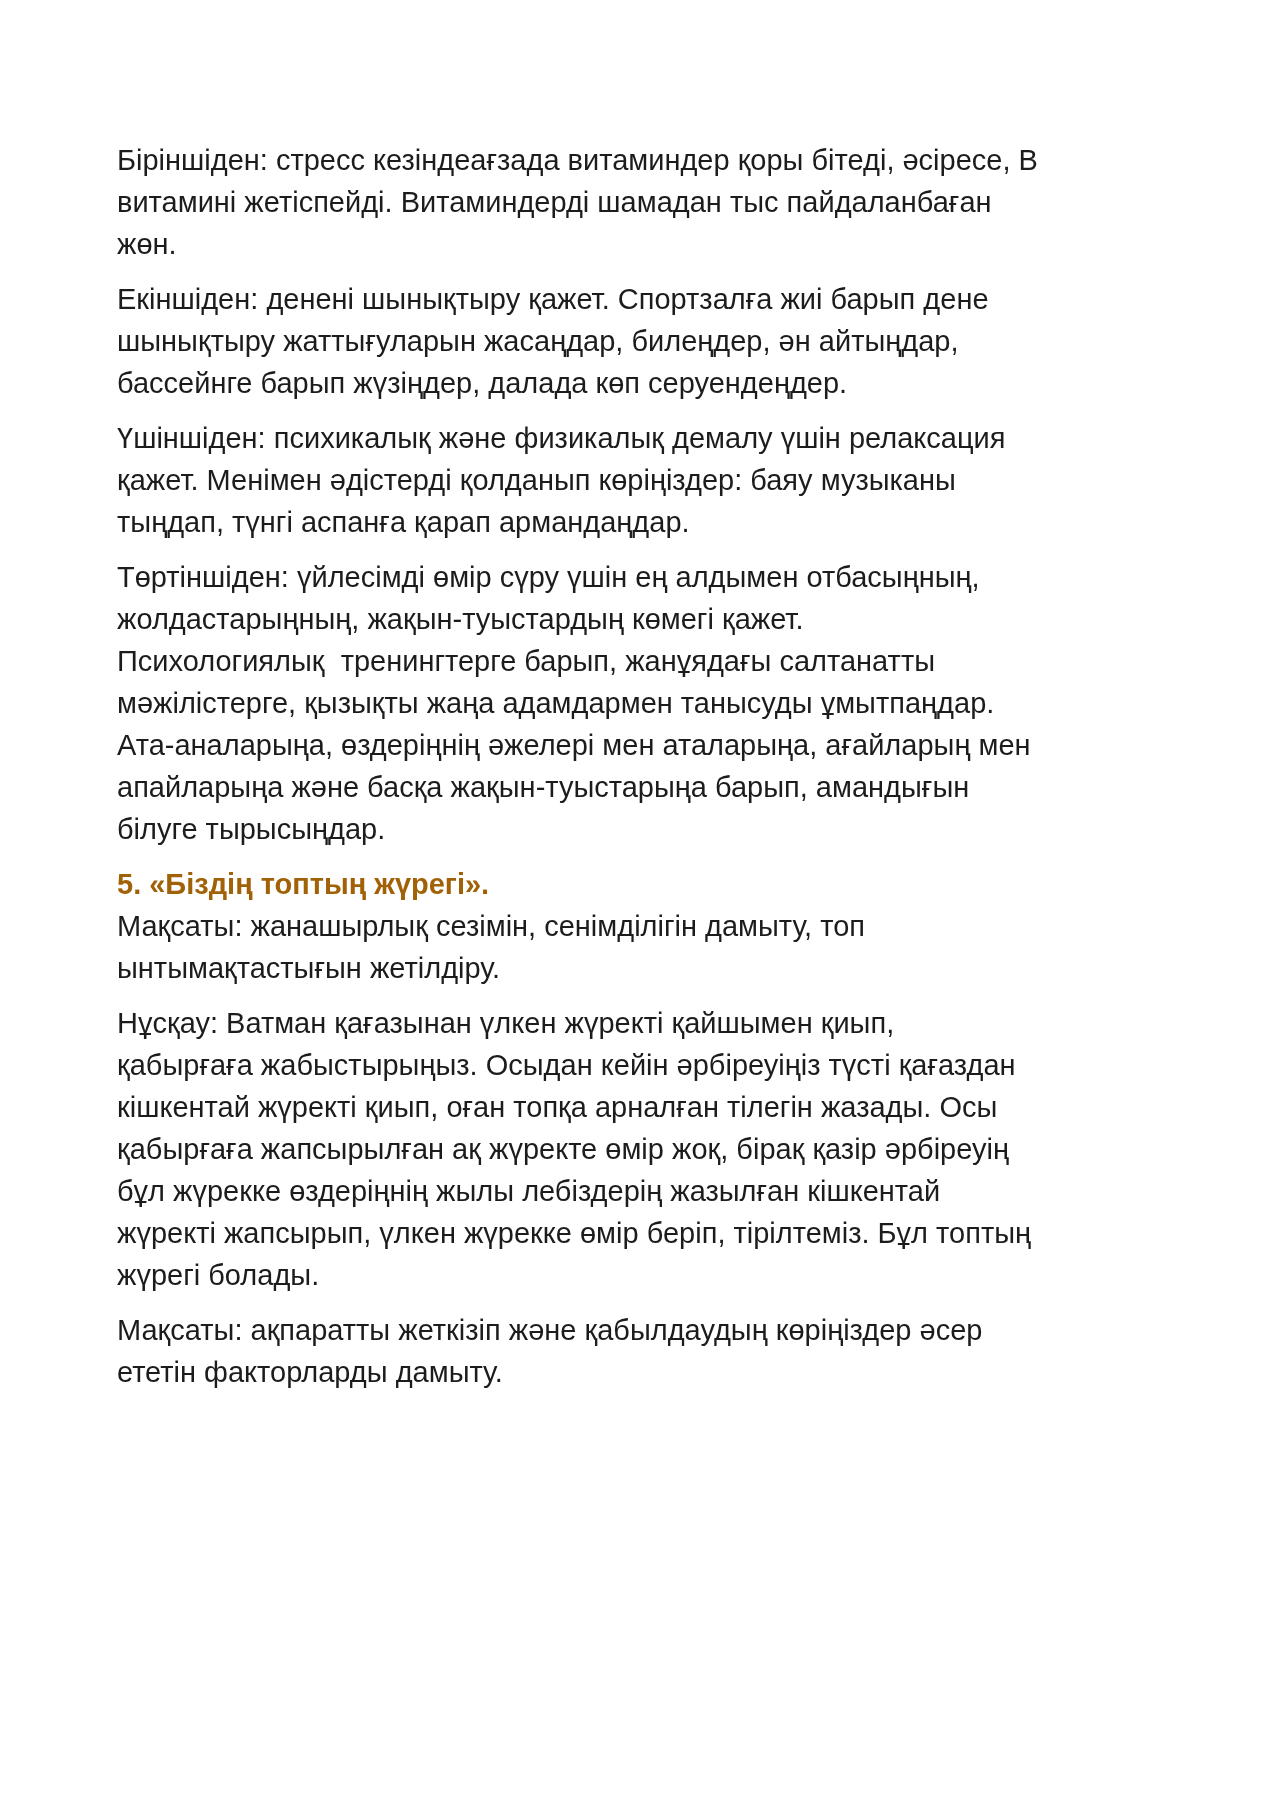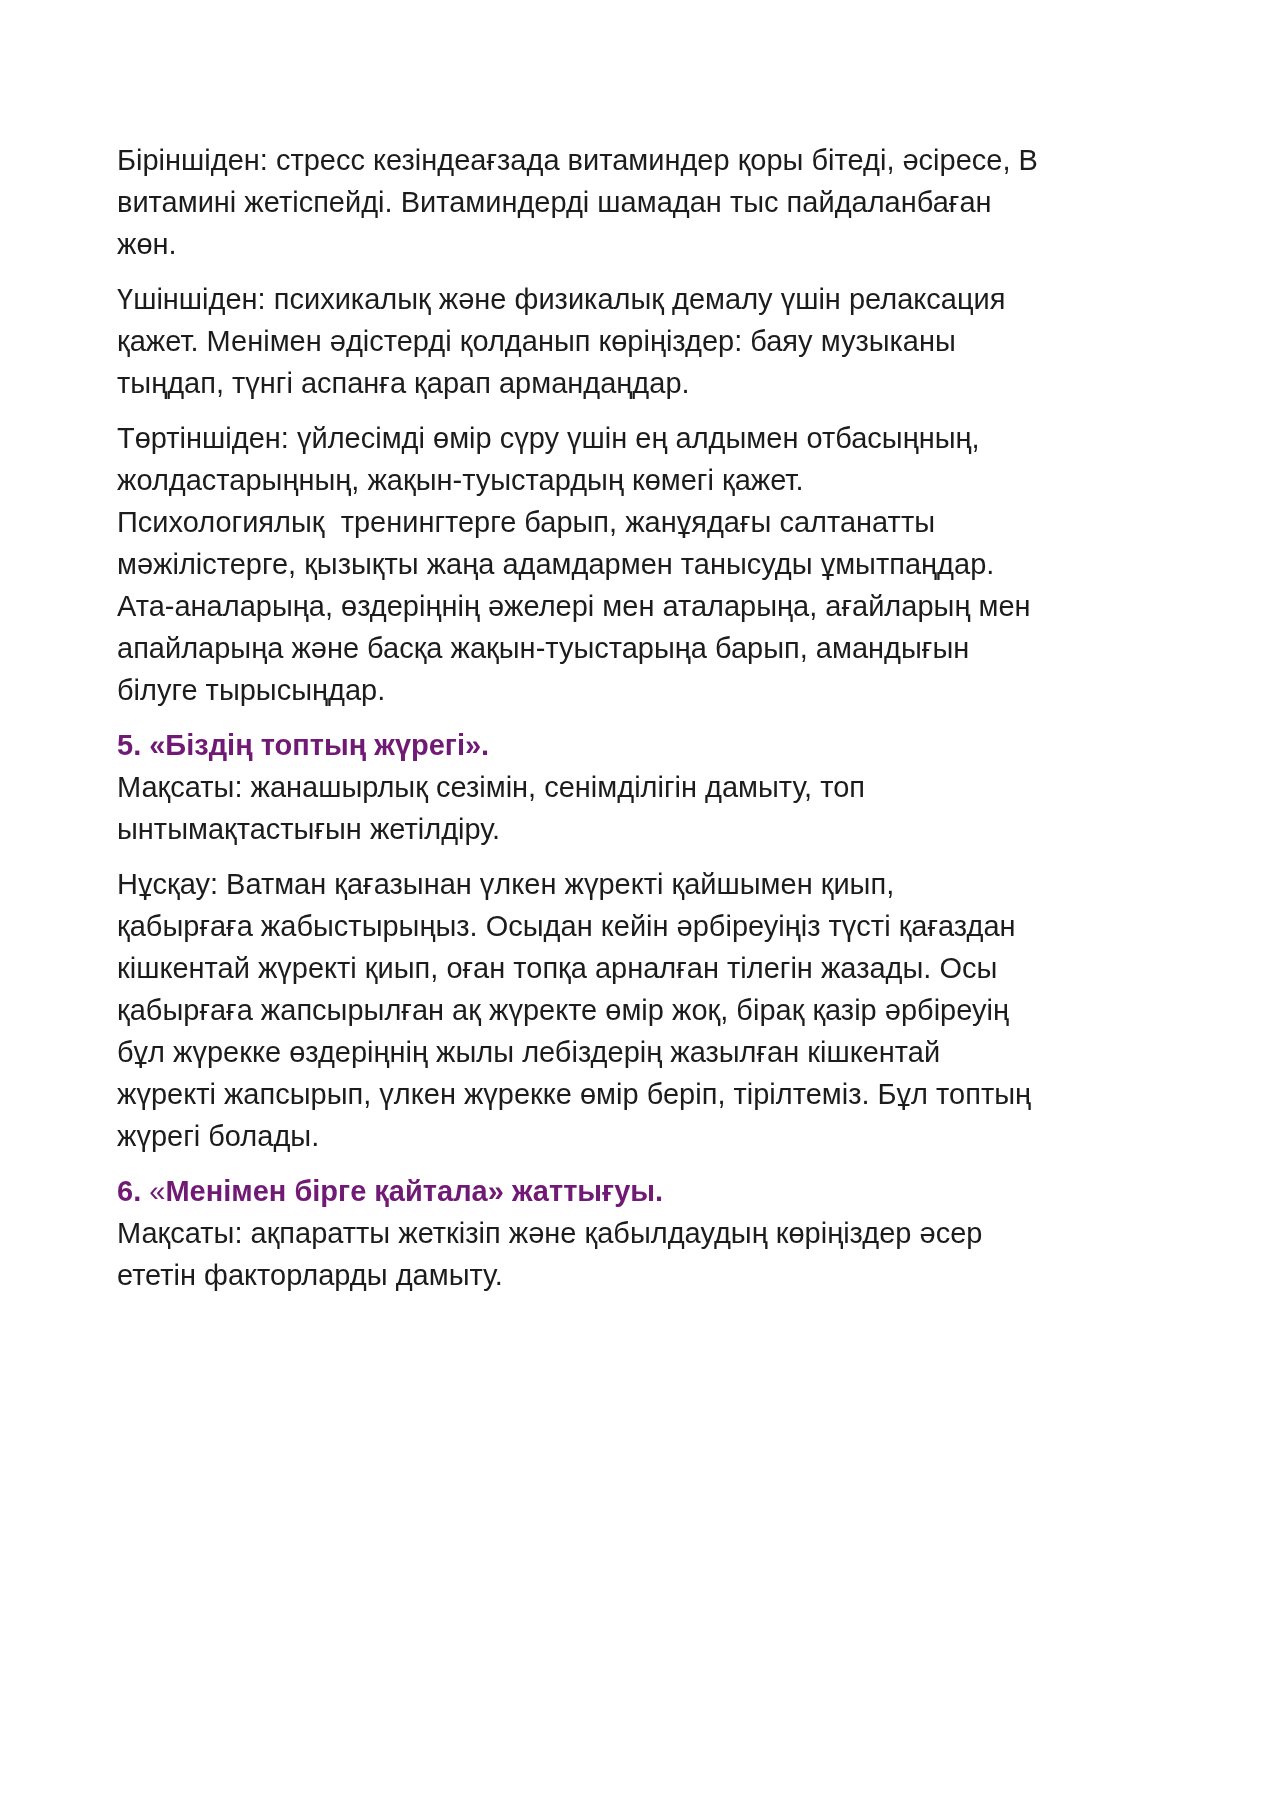--- a/index.html
+++ b/index.html
@@ -32,40 +32,43 @@
   }
   .content p {
     margin: 0 0 13px 0;
     white-space: pre-wrap; 
   }
   .heading {
     font-size: 29px;
     font-weight: 700;
     line-height: 42px;
     margin: 0;
-    color: #701a75;
+    color: #a16207;
     white-space: pre-wrap;
   }
   .heading .regular {
     font-weight: 400;
   }
   .heading .bold {
     font-weight: 700;
   }
 </style>
 </head>
 <body>
 
 <main class="page">
   <article class="content">
 
     <p>Біріншіден: стресс кезіндеағзада витаминдер қоры бітеді, әсіресе, В
 витамині жетіспейді. Витаминдерді шамадан тыс пайдаланбаған
 жөн.</p>
 
+    <p>Екіншіден: денені шынықтыру қажет. Спортзалға жиі барып дене
+шынықтыру жаттығуларын жасаңдар, билеңдер, ән айтыңдар,
+бассейнге барып жүзіңдер, далада көп серуендеңдер.</p>
 
     <p>Үшіншіден: психикалық және физикалық демалу үшін релаксация
 қажет. Менімен әдістерді қолданып көріңіздер: баяу музыканы
 тыңдап, түнгі аспанға қарап армандаңдар.</p>
 
     <p>Төртіншіден: үйлесімді өмір сүру үшін ең алдымен отбасыңның,
 жолдастарыңның, жақын-туыстардың көмегі қажет.
 Психологиялық  тренингтерге барып, жанұядағы салтанатты
 мәжілістерге, қызықты жаңа адамдармен танысуды ұмытпаңдар.
 Ата-аналарыңа, өздеріңнің әжелері мен аталарыңа, ағайларың мен
@@ -78,20 +81,19 @@
 ынтымақтастығын жетілдіру.</p>
 
     <p>Нұсқау: Ватман қағазынан үлкен жүректі қайшымен қиып,
 қабырғаға жабыстырыңыз. Осыдан кейін әрбіреуіңіз түсті қағаздан
 кішкентай жүректі қиып, оған топқа арналған тілегін жазады. Осы
 қабырғаға жапсырылған ақ жүректе өмір жоқ, бірақ қазір әрбіреуің
 бұл жүрекке өздеріңнің жылы лебіздерің жазылған кішкентай
 жүректі жапсырып, үлкен жүрекке өмір беріп, тірілтеміз. Бұл топтың
 жүрегі болады.</p>
 
-    <h2 class="heading"><span class="bold">6. </span><span class="regular">«</span><span class="bold">Менімен бірге қайтала» жаттығуы.</span></h2>
 
     <p>Мақсаты: ақпаратты жеткізіп және қабылдаудың көріңіздер әсер
 ететін факторларды дамыту.</p>
 
 
   </article>
 </main>
 
 </body></html>

